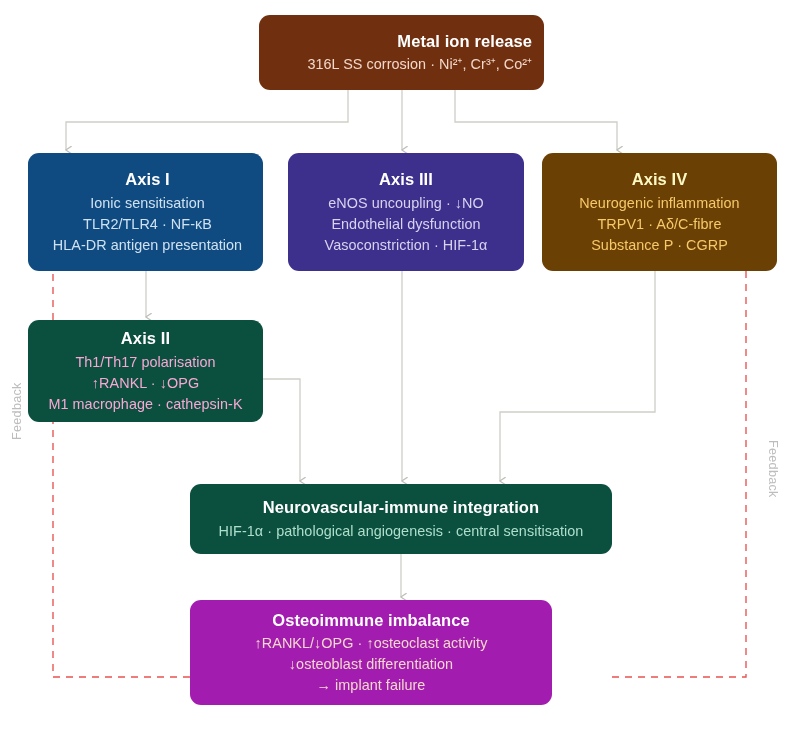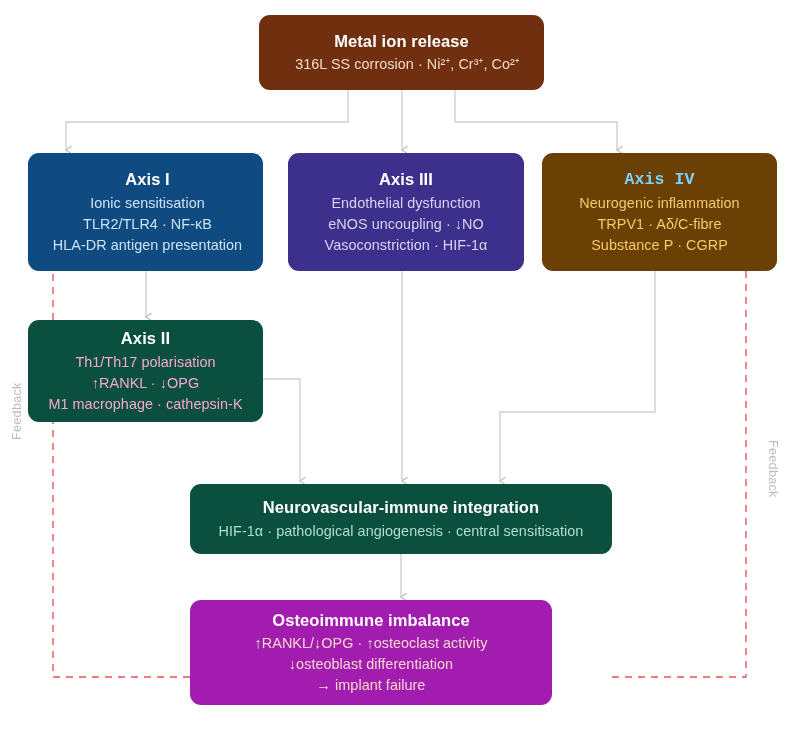--- a/index.html
+++ b/index.html
@@ -48,20 +48,21 @@
   .node-line {
     font-size: 14.4px;
     font-weight: normal;
     line-height: 1.46;
     letter-spacing: 0.05px;
   }
   .n-root {
     left: 259px; top: 15px; width: 285px; height: 75px;
     background: #70300F;
     color: #FFFFFF;
+    align-items: flex-end;
   }
   .n-root .node-line { color: #F3D8CB; margin-left: 12px; }
 
   .n-axis1 {
     left: 28px; top: 153px; width: 235px; height: 118px;
     background: #0F4A80;
     color: #FFFFFF;
     padding-left: 16px;
   }
   .n-axis1 .node-line { color: #CFE2F2; }
@@ -71,21 +72,21 @@
     background: #3D2F8C;
     color: #FFFFFF;
   }
   .n-axis3 .node-line { color: #D8D3F0; }
 
   .n-axis4 {
     left: 542px; top: 153px; width: 235px; height: 118px;
     background: #6B4004;
     color: #FFE9A8;
   }
-  .n-axis4 .node-title { color: #7dd3fc; font-family: Liberation Mono, monospace; }
+  .n-axis4 .node-title { color: #fef9c3; }
   .n-axis4 .node-line { color: #F6C96A; }
 
   .n-axis2 {
     left: 28px; top: 320px; width: 235px; height: 102px;
     background: #0B4F3F;
     color: #FFFFFF;
   }
   .n-axis2 .node-line { color: #f9a8d4; text-align: right; }
 
   .n-integration {
@@ -173,22 +174,22 @@
 
   <div class="node n-axis1">
     <div class="node-title">Axis I</div>
     <div class="node-line">Ionic sensitisation</div>
     <div class="node-line">TLR2/TLR4 · NF-κB</div>
     <div class="node-line">HLA-DR antigen presentation</div>
   </div>
 
   <div class="node n-axis3">
     <div class="node-title">Axis III</div>
+    <div class="node-line">eNOS uncoupling · ↓NO</div>
     <div class="node-line">Endothelial dysfunction</div>
-    <div class="node-line">eNOS uncoupling · ↓NO</div>
     <div class="node-line">Vasoconstriction · HIF-1α</div>
   </div>
 
   <div class="node n-axis4">
     <div class="node-title">Axis IV</div>
     <div class="node-line">Neurogenic inflammation</div>
     <div class="node-line">TRPV1 · Aδ/C-fibre</div>
     <div class="node-line">Substance P · CGRP</div>
   </div>
 

